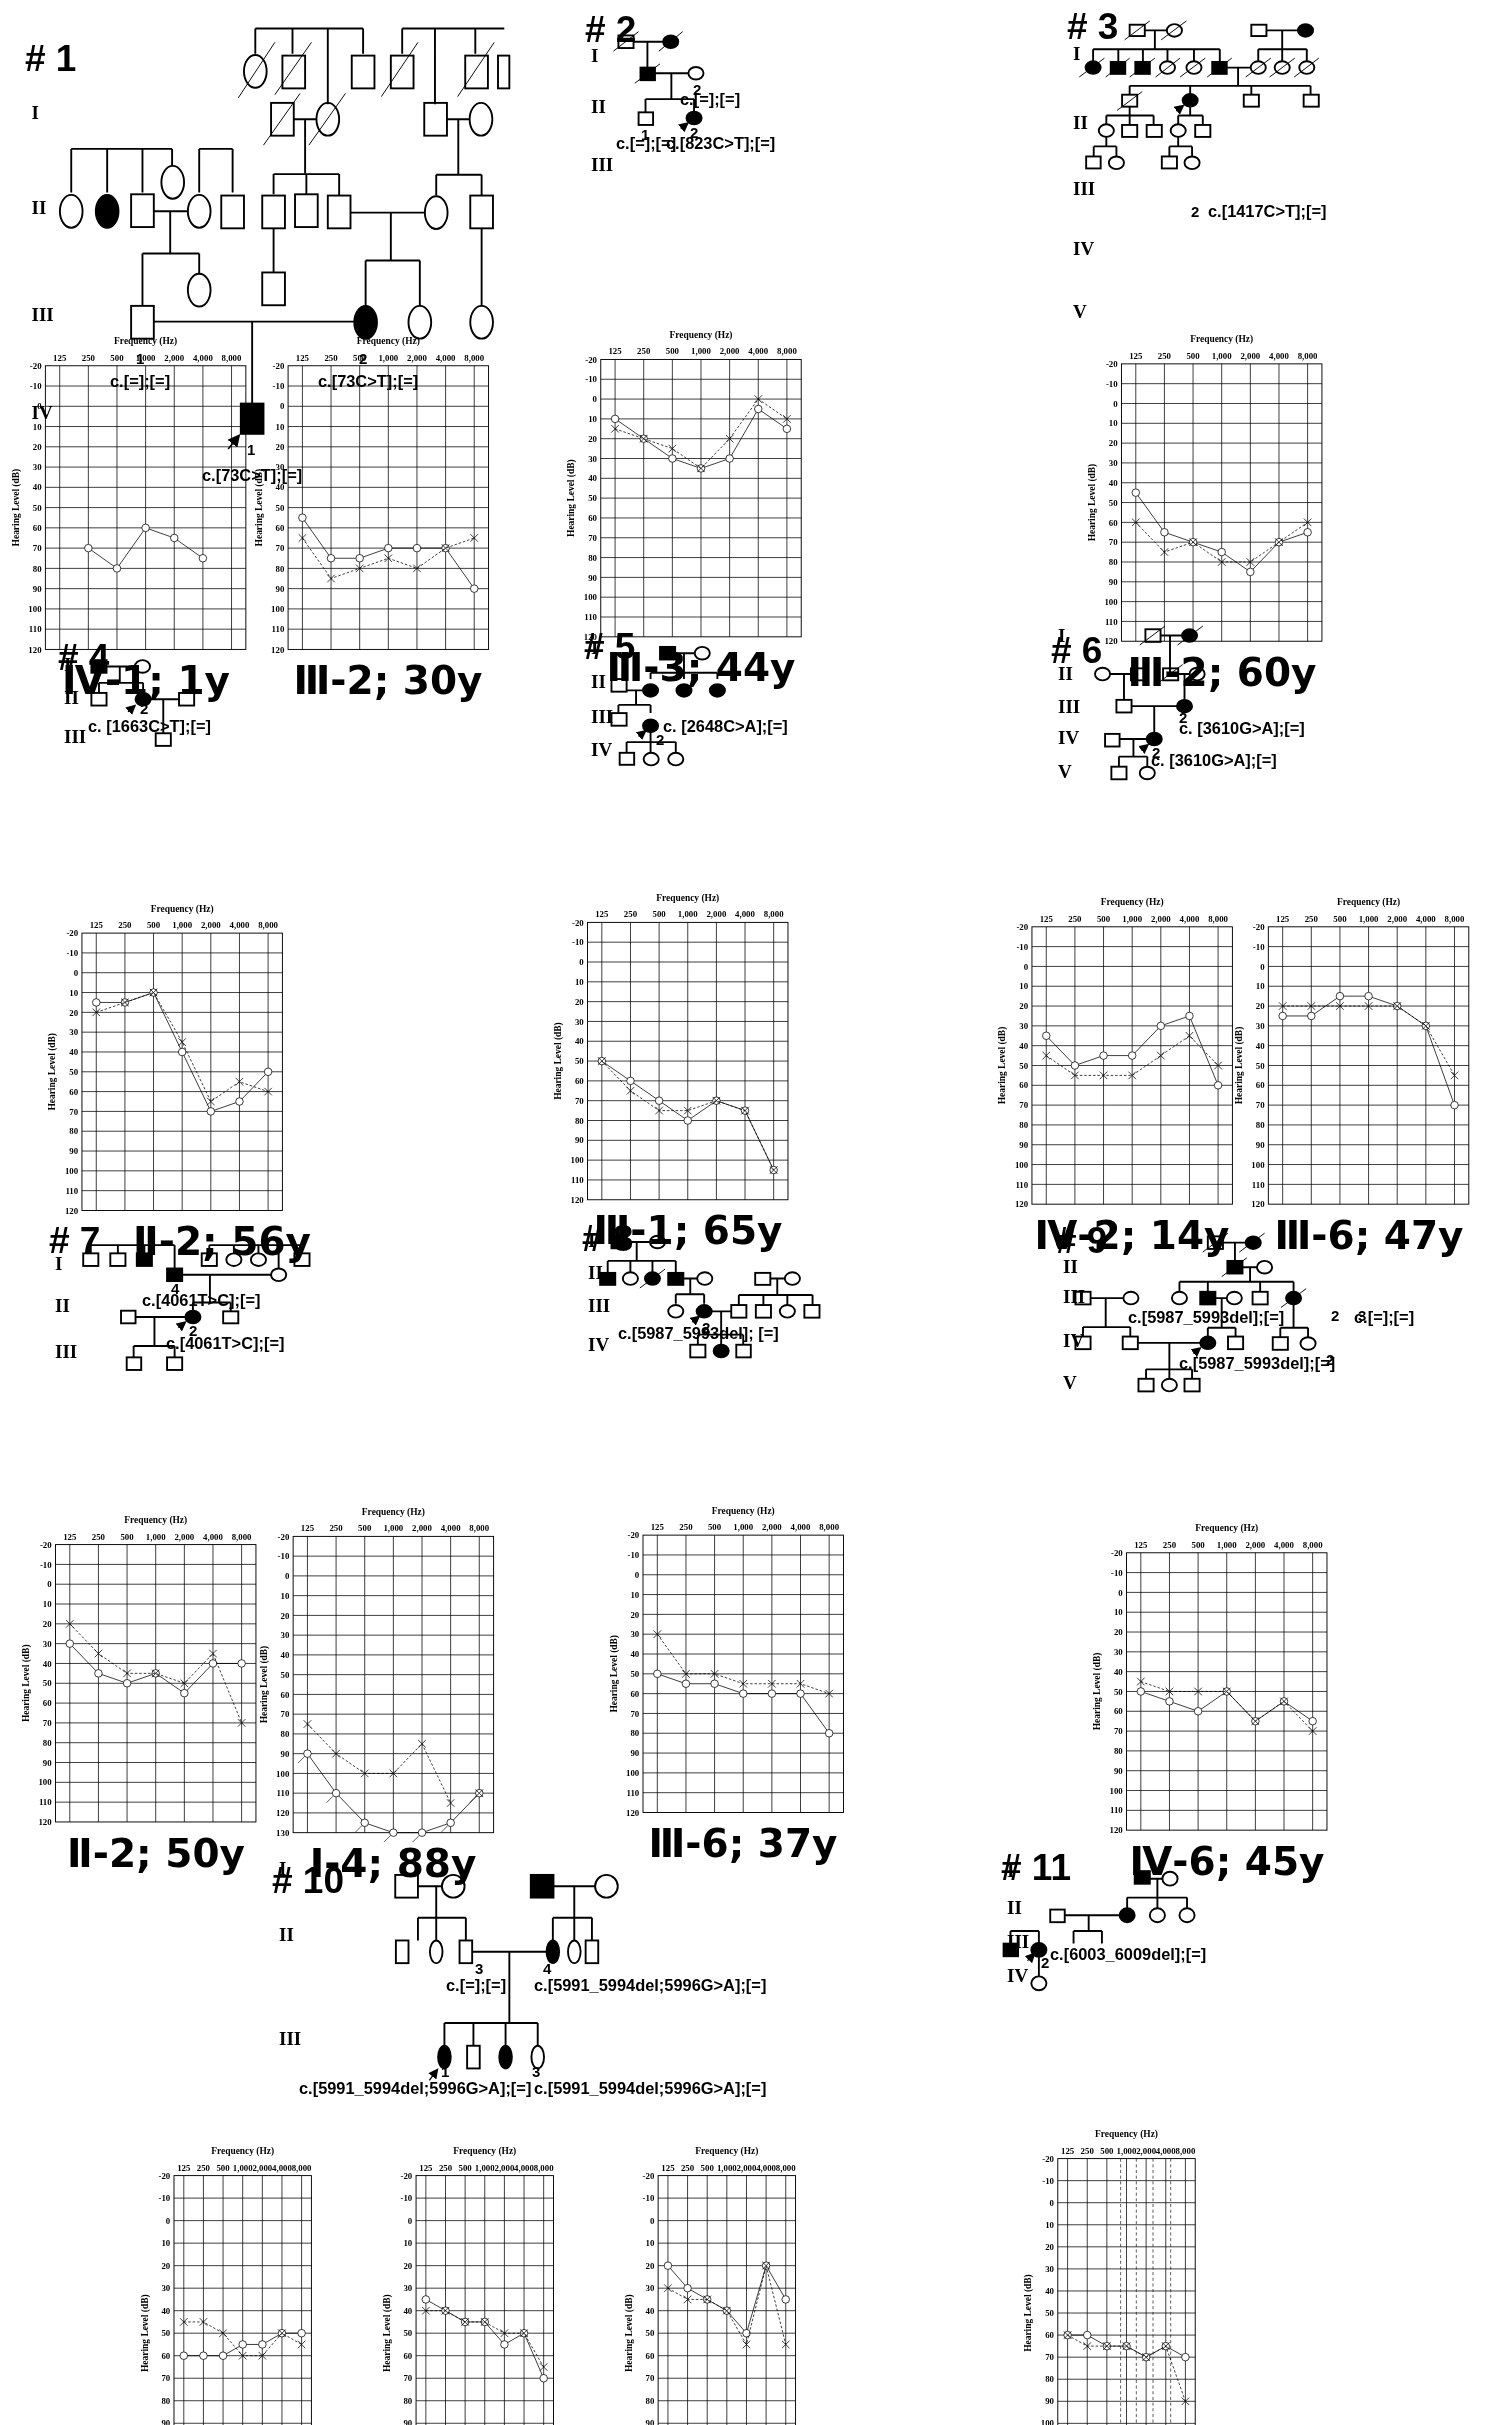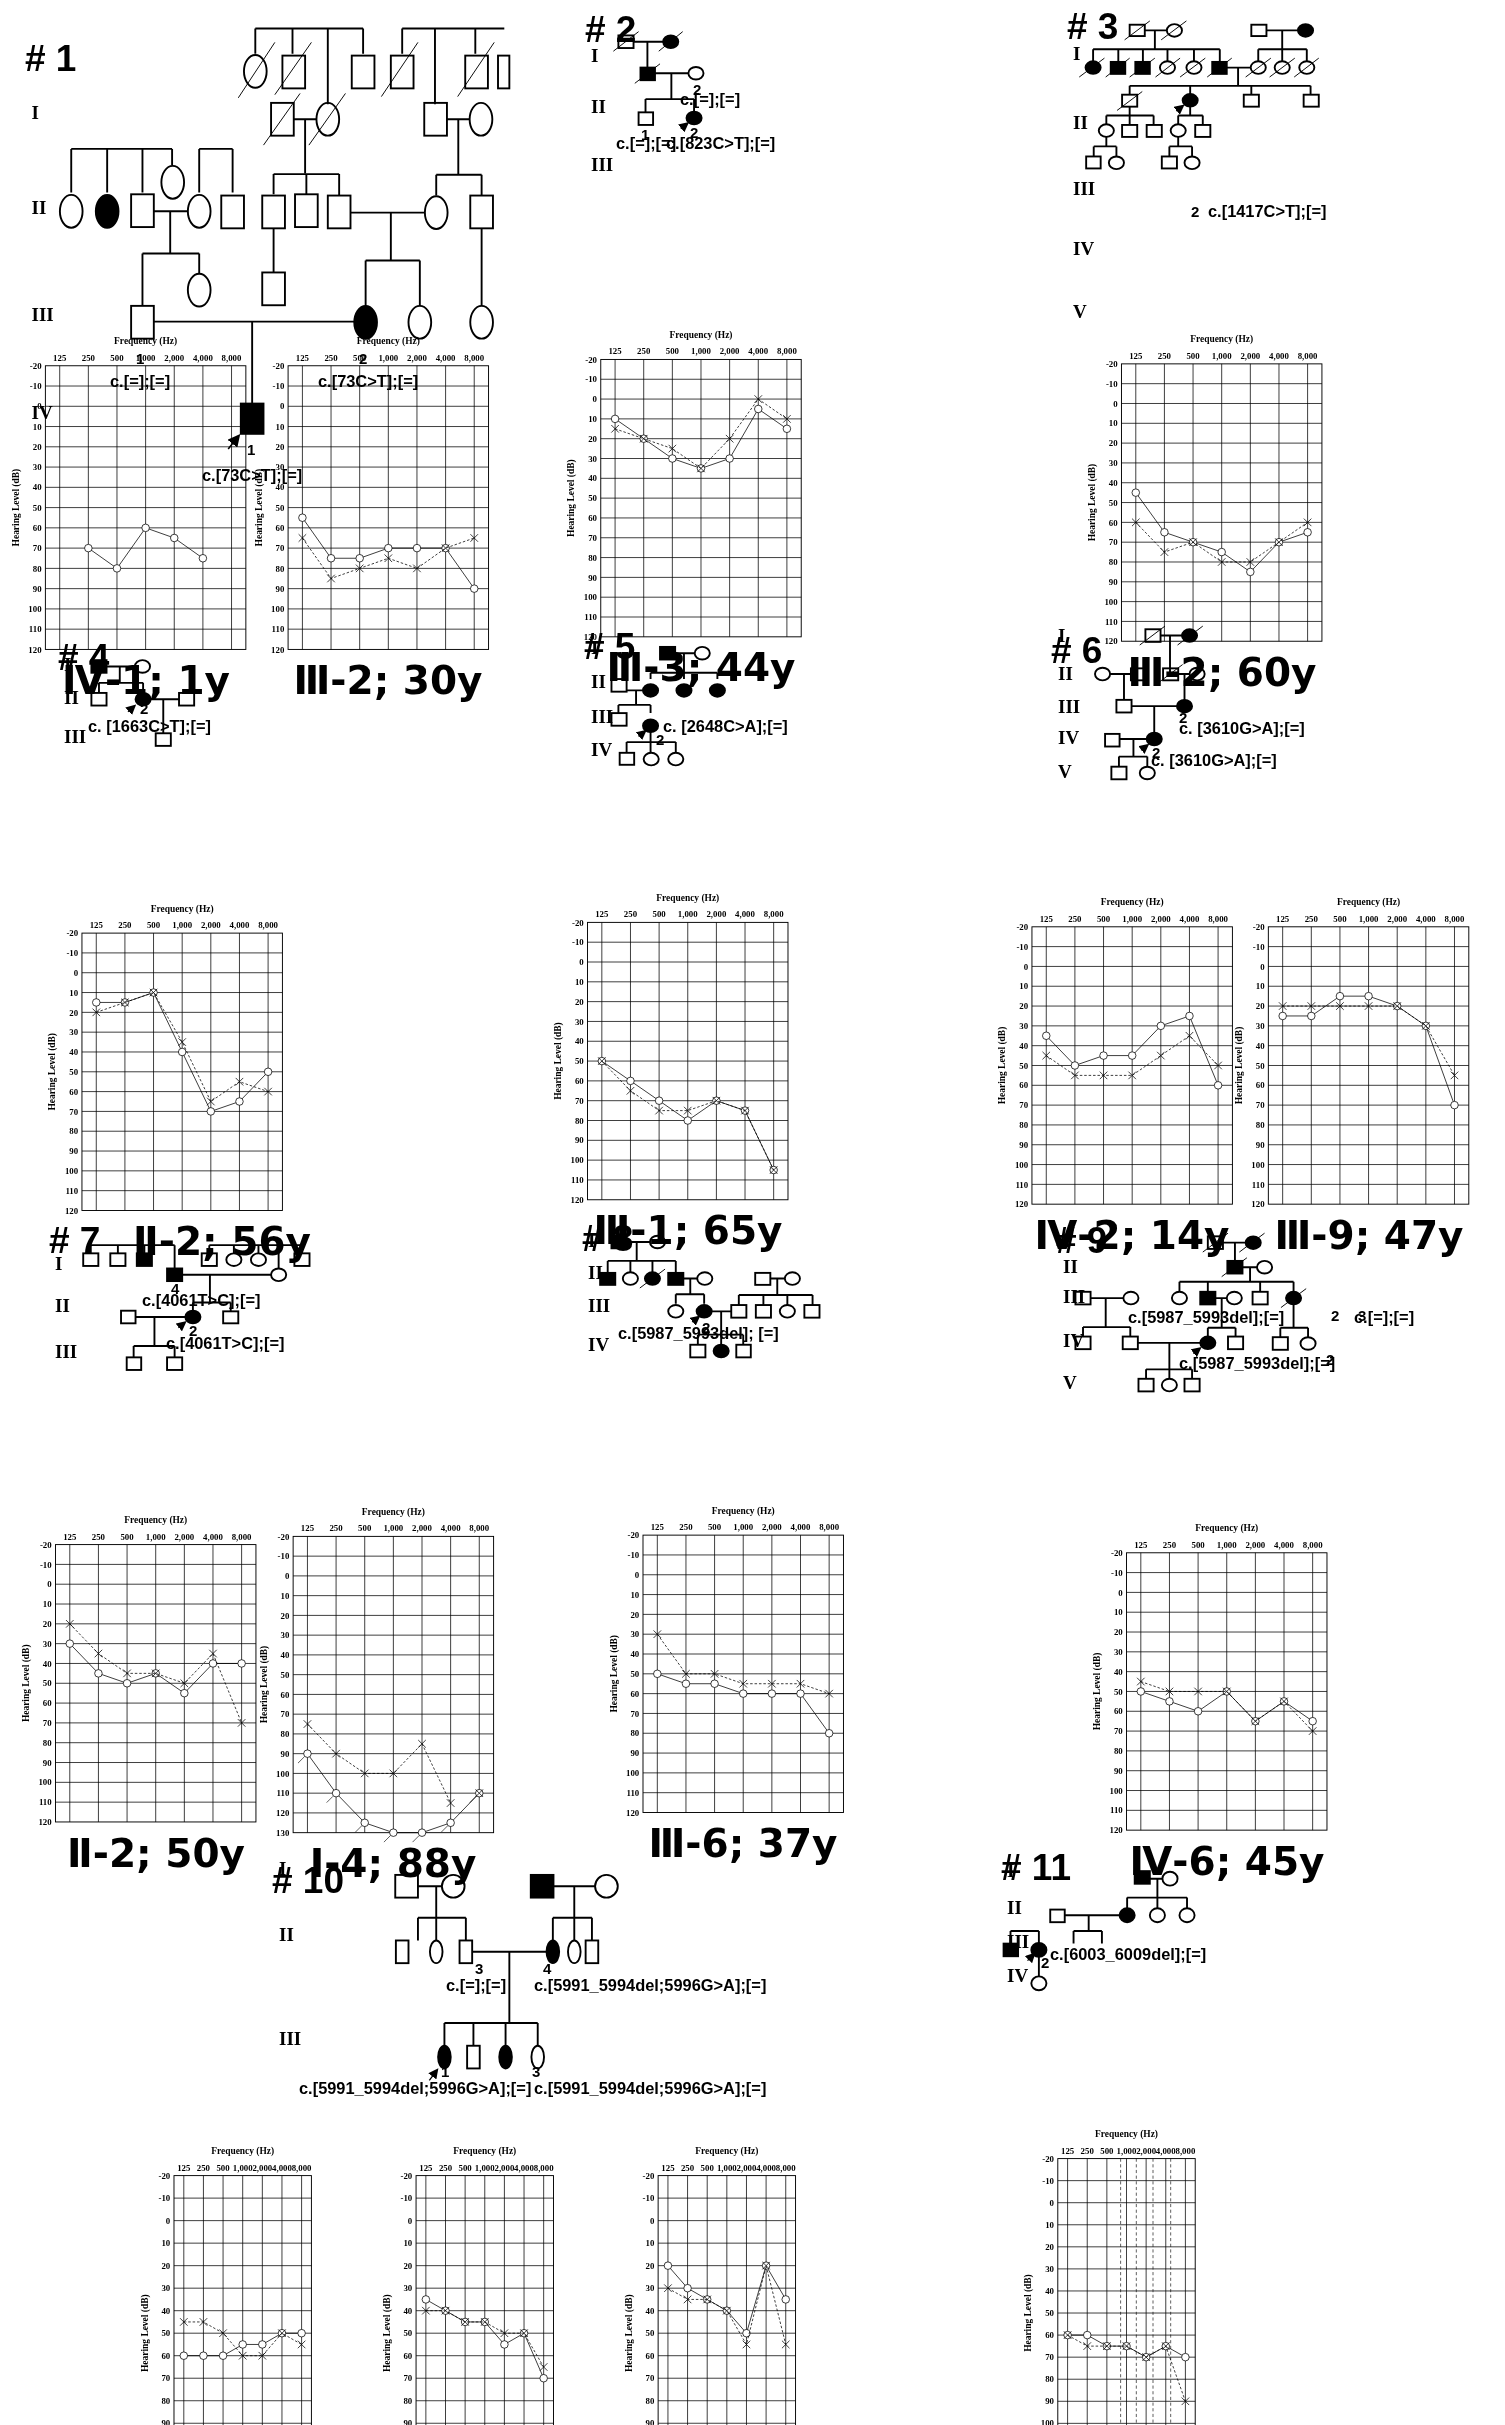--- a/index.html
+++ b/index.html
@@ -1432,20 +1432,20 @@
       </g>
     </svg>
   <div id="captions">
       <div class="caption" style="left: 146px; top: 658px;">Ⅳ-1;  1y</div>
       <div class="caption" style="left: 388px; top: 658px;">Ⅲ-2;  30y</div>
       <div class="caption" style="left: 701px; top: 645px;">Ⅲ-3; 44y</div>
       <div class="caption" style="left: 1222px; top: 650px;">Ⅲ-2; 60y</div>
       <div class="caption" style="left: 182px; top: 1219px; margin-left: 40px;">Ⅱ-2; 56y</div>
       <div class="caption" style="left: 688px; top: 1208px;">Ⅲ-1; 65y</div>
       <div class="caption" style="left: 1132px; top: 1213px;">Ⅳ-2; 14y</div>
-      <div class="caption" style="left: 1369px; top: 1213px;">Ⅲ-9; 47y</div>
+      <div class="caption" style="left: 1369px; top: 1213px;">Ⅲ-6; 47y</div>
       <div class="caption" style="left: 156px; top: 1831px;">Ⅱ-2; 50y</div>
       <div class="caption" style="left: 393px; top: 1841px;">Ⅰ-4; 88y</div>
       <div class="caption" style="left: 743px; top: 1821px;">Ⅲ-6; 37y</div>
       <div class="caption" style="left: 1227px; top: 1839px;">Ⅳ-6; 45y</div>
     </div>
 </div>
 
 
 </body></html>

